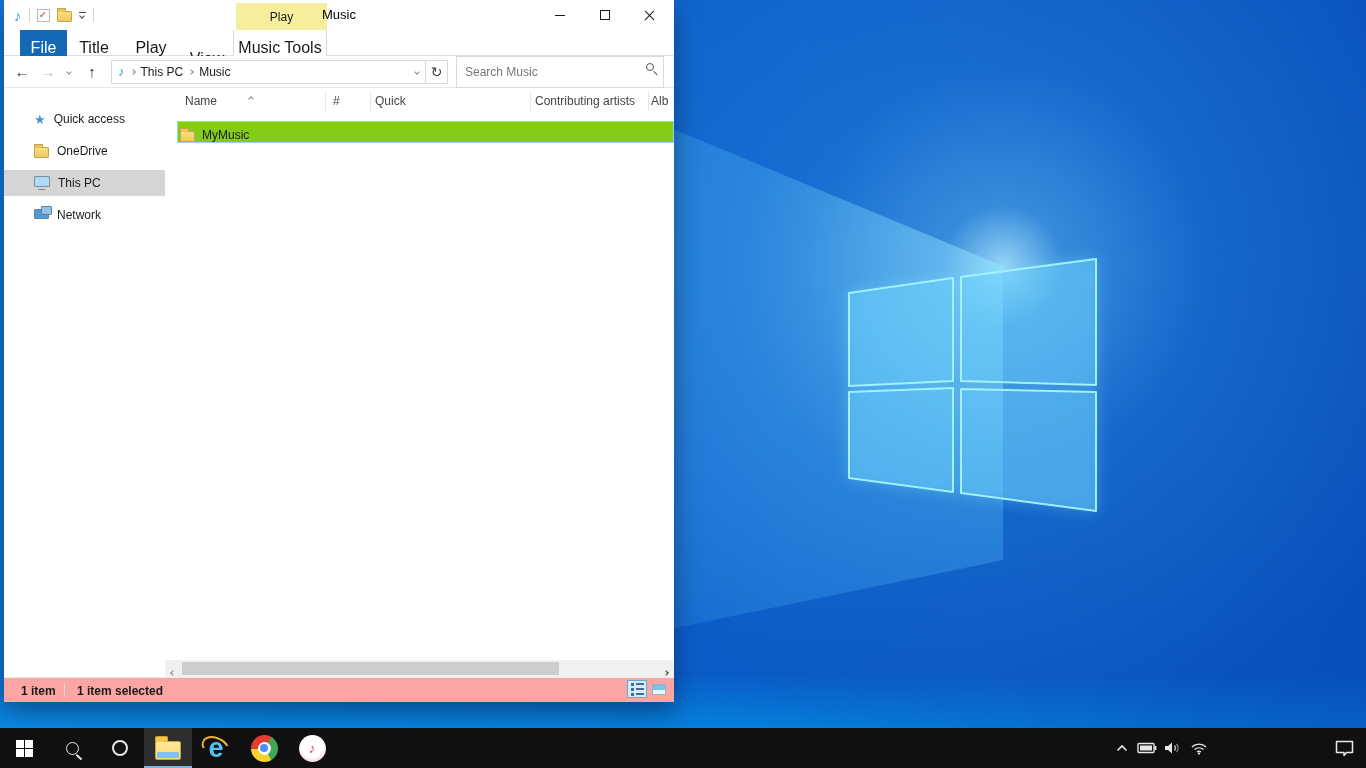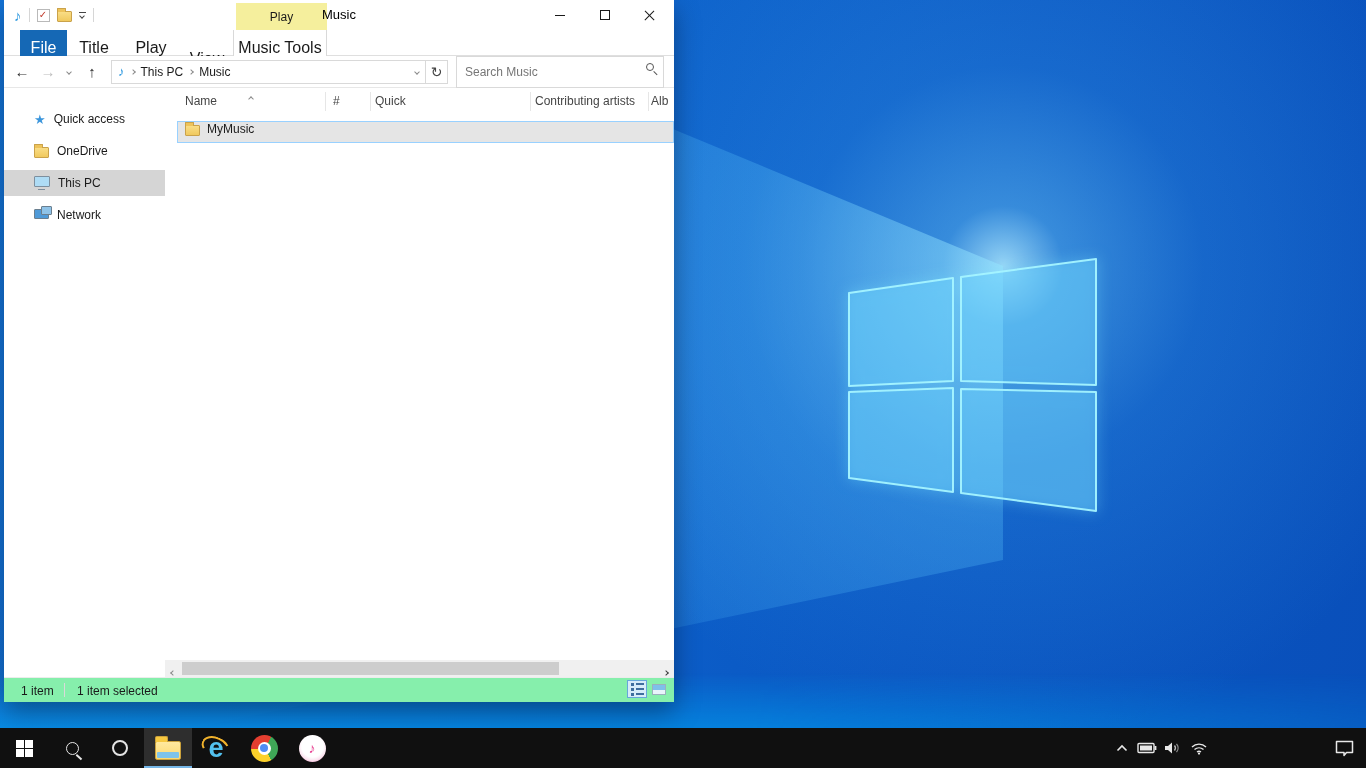--- a/index.html
+++ b/index.html
@@ -96,32 +96,32 @@
   .monitor-icon { position:relative; width:16px; height:11px; border:1.5px solid #7d8f9e; background:#aedcf5; border-radius:1px; margin-bottom:3px; }
   .monitor-icon::after { content:""; position:absolute; left:3px; bottom:-4px; width:7px; height:1.5px; background:#7d8f9e; }
   .network-icon { position:relative; width:15px; height:10px; border:1.5px solid #6b7f8f; background:#4f9ad8; border-radius:1px; margin-bottom:2px; }
   .network-icon::before { content:""; position:absolute; right:-4px; top:-4px; width:9px; height:7px; background:#8fc3e8; border:1px solid #6b7f8f; border-radius:1px; }
 
   
   .listarea { position:absolute; left:161px; top:88px; right:0; bottom:42px; background:#fff; }
   .col-head { position:absolute; top:6px; font-size:12px; color:#454545; white-space:nowrap; }
   .col-div { position:absolute; top:4px; width:1px; height:19px; background:#e6e6e6; }
   .sort-caret { position:absolute; top:2px; }
-  .file-row { position:absolute; left:12px; right:0px; top:33px; height:22px; background:#e5e5e5; border:1px solid #99d1ff;
-    display:flex; align-items:flex-start; padding-left:7px; gap:7px; }
+  .file-row { position:absolute; left:12px; right:0px; top:33px; height:22px; background:#84cc16; border:1px solid #99d1ff;
+    display:flex; align-items:flex-end; padding-left:2px; gap:7px; }
   .row-label { font-size:12px; color:#1a1a1a; }
 
   
   .hscroll { position:absolute; left:161px; right:0; bottom:25px; height:17px; background:#f0f0f0; }
   .hs-arrow { position:absolute; top:4px; }
   .hs-left { left:6px; } .hs-right { right:6px; }
   .hs-thumb { position:absolute; left:17px; top:2px; width:377px; height:13px; background:#cdcdcd; }
 
   
-  .statusbar { position:absolute; left:0; right:0; bottom:0; height:25px; background:#86efac; border-top:1px solid #ececec; }
+  .statusbar { position:absolute; left:0; right:0; bottom:0; height:25px; background:#fca5a5; border-top:1px solid #ececec;font-weight:bold; }
   .status-text { position:absolute; top:6px; font-size:12px; color:#1a1a1a; white-space:nowrap; }
   .st-count { left:17px; } .st-sep { left:60px; width:1px; height:14px; top:5px; background:#d9d9d9; position:absolute; }
   .st-sel { left:73px; }
   .view-btn { position:absolute; bottom:4px; width:20px; height:18px; border:1px solid transparent; display:flex; align-items:center; justify-content:center; }
   .view-details { right:27px; background:#d7ecf9; border-color:#66a7da; }
   .view-thumbs { right:5px; }
   .details-glyph { display:flex; flex-direction:column; gap:2px; }
   .details-glyph i { display:flex; gap:2px; align-items:center; }
   .details-glyph b { width:3px; height:3px; background:#3f6e9e; }
   .details-glyph s { width:8px; height:1.5px; background:#3f6e9e; }

